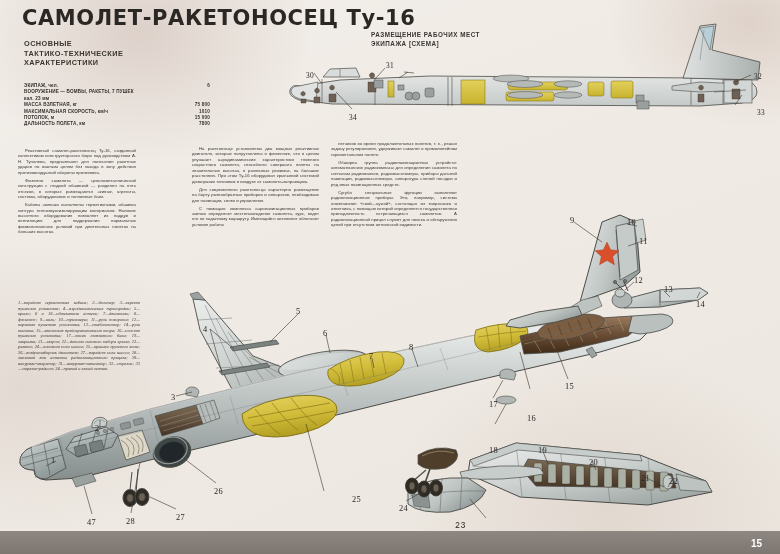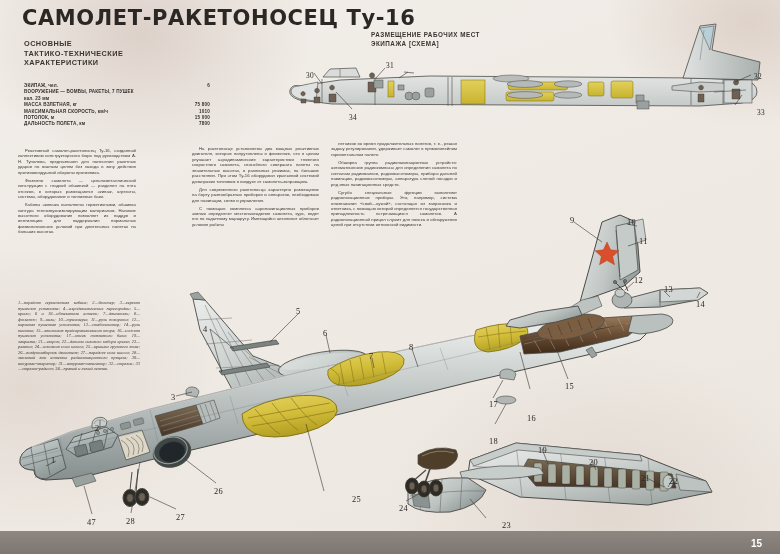--- a/index.html
+++ b/index.html
@@ -597,26 +597,26 @@
       <div class="callout" style="left: 409px; top: 343px;">8</div>
       <div class="callout" style="left: 570px; top: 216px;">9</div>
       <div class="callout" style="left: 627px; top: 218px;">10</div>
       <div class="callout" style="left: 639px; top: 237px;">11</div>
       <div class="callout" style="left: 634px; top: 276px;">12</div>
       <div class="callout" style="left: 664px; top: 285px;">13</div>
       <div class="callout" style="left: 696px; top: 292px; margin-top: 8px;">14</div>
       <div class="callout" style="left: 565px; top: 382px;">15</div>
       <div class="callout" style="left: 527px; top: 392px; margin-top: 22px;">16</div>
       <div class="callout" style="left: 489px; top: 400px;">17</div>
-      <div class="callout" style="left: 489px; top: 437px;">18</div>
+      <div class="callout" style="left: 489px; top: 446px;">18</div>
       <div class="callout" style="left: 538px; top: 446px;">19</div>
       <div class="callout" style="left: 589px; top: 458px;">20</div>
       <div class="callout" style="left: 641px; top: 474px;">21</div>
       <div class="callout" style="left: 669px; top: 477px;">22</div>
-      <div class="callout" style="left: 502px; top: 521px;">23</div>
+      <div class="callout" style="left: 455px; top: 521px; font-family: Liberation Mono, monospace;">23</div>
       <div class="callout" style="left: 399px; top: 504px;">24</div>
       <div class="callout" style="left: 320px; top: 495px; margin-left: 32px;">25</div>
       <div class="callout" style="left: 214px; top: 487px; text-align: center;">26</div>
       <div class="callout" style="left: 176px; top: 513px;">27</div>
       <div class="callout" style="left: 126px; top: 517px;">28</div>
       <div class="callout" style="left: 87px; top: 518px;">47</div>
       <div class="callout sm" style="left: 306px; top: 71px;">30</div>
       <div class="callout sm" style="left: 386px; top: 61px;">31</div>
       <div class="callout sm" style="left: 754px; top: 72px;">32</div>
       <div class="callout sm" style="left: 757px; top: 108px;">33</div>

